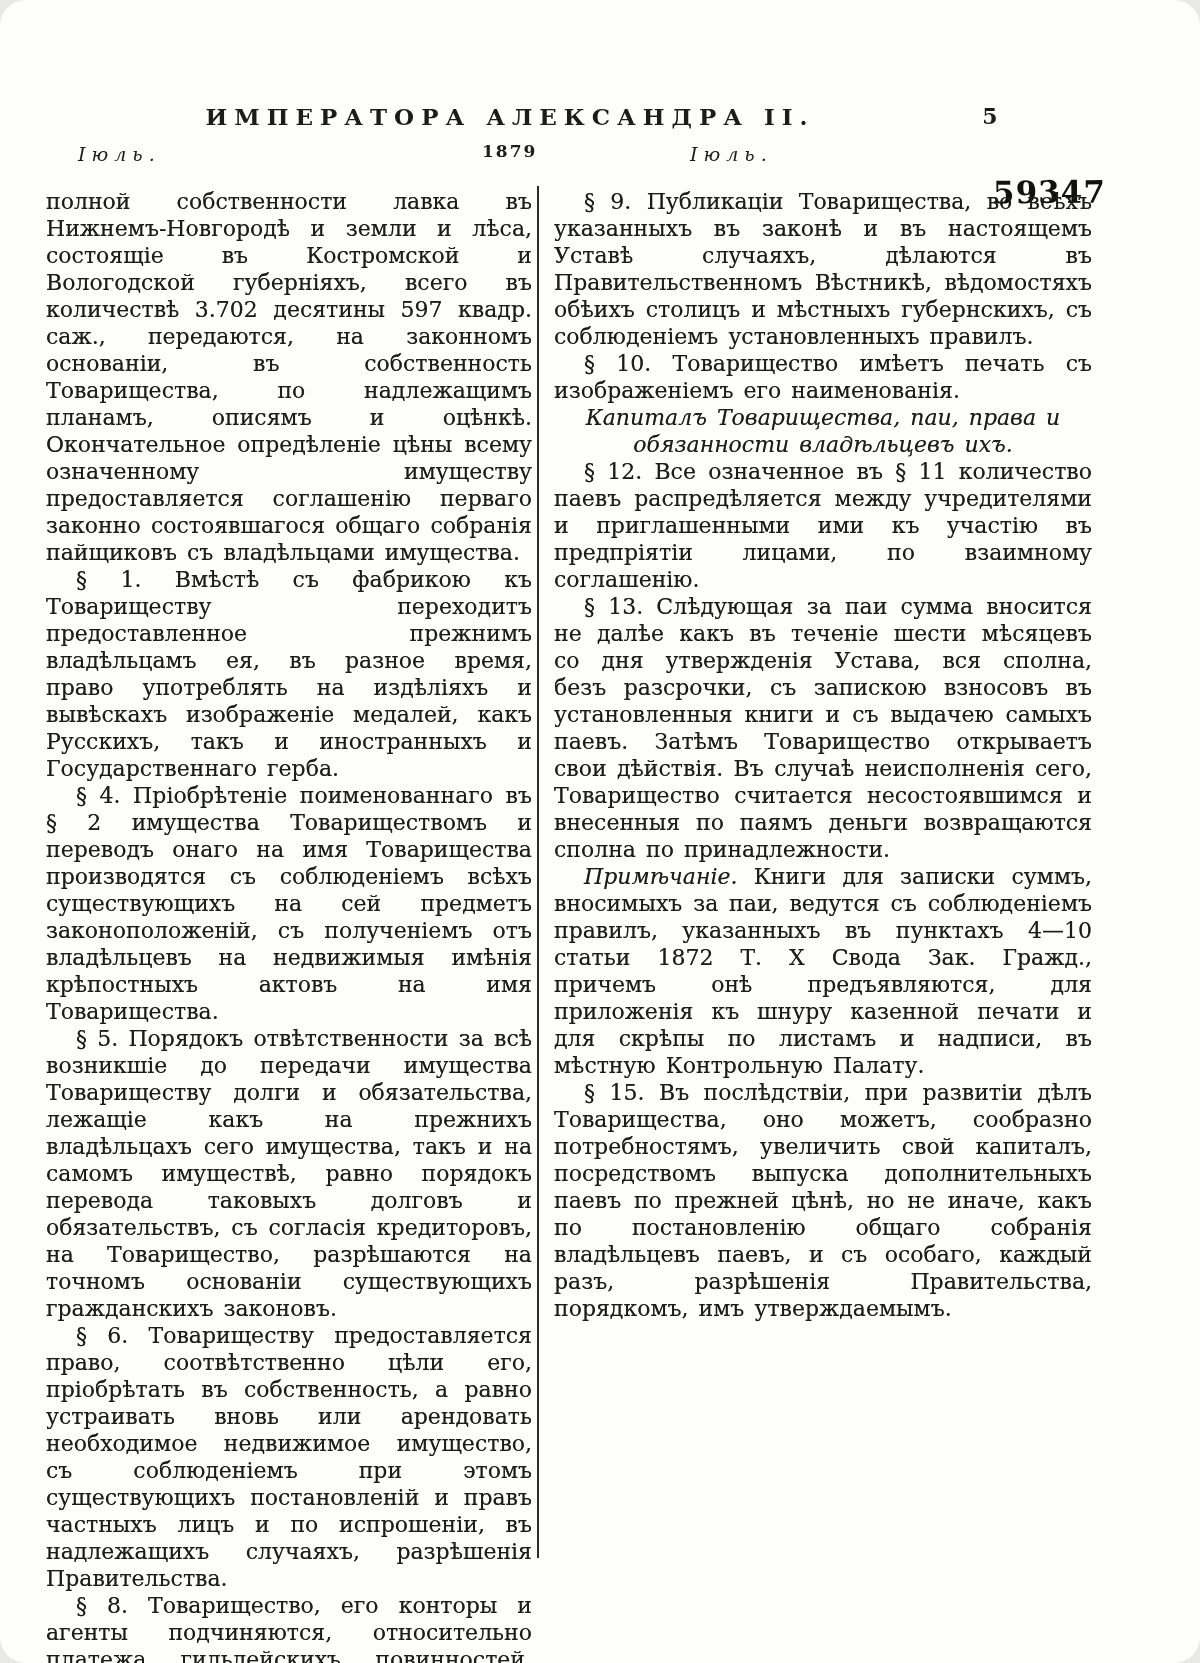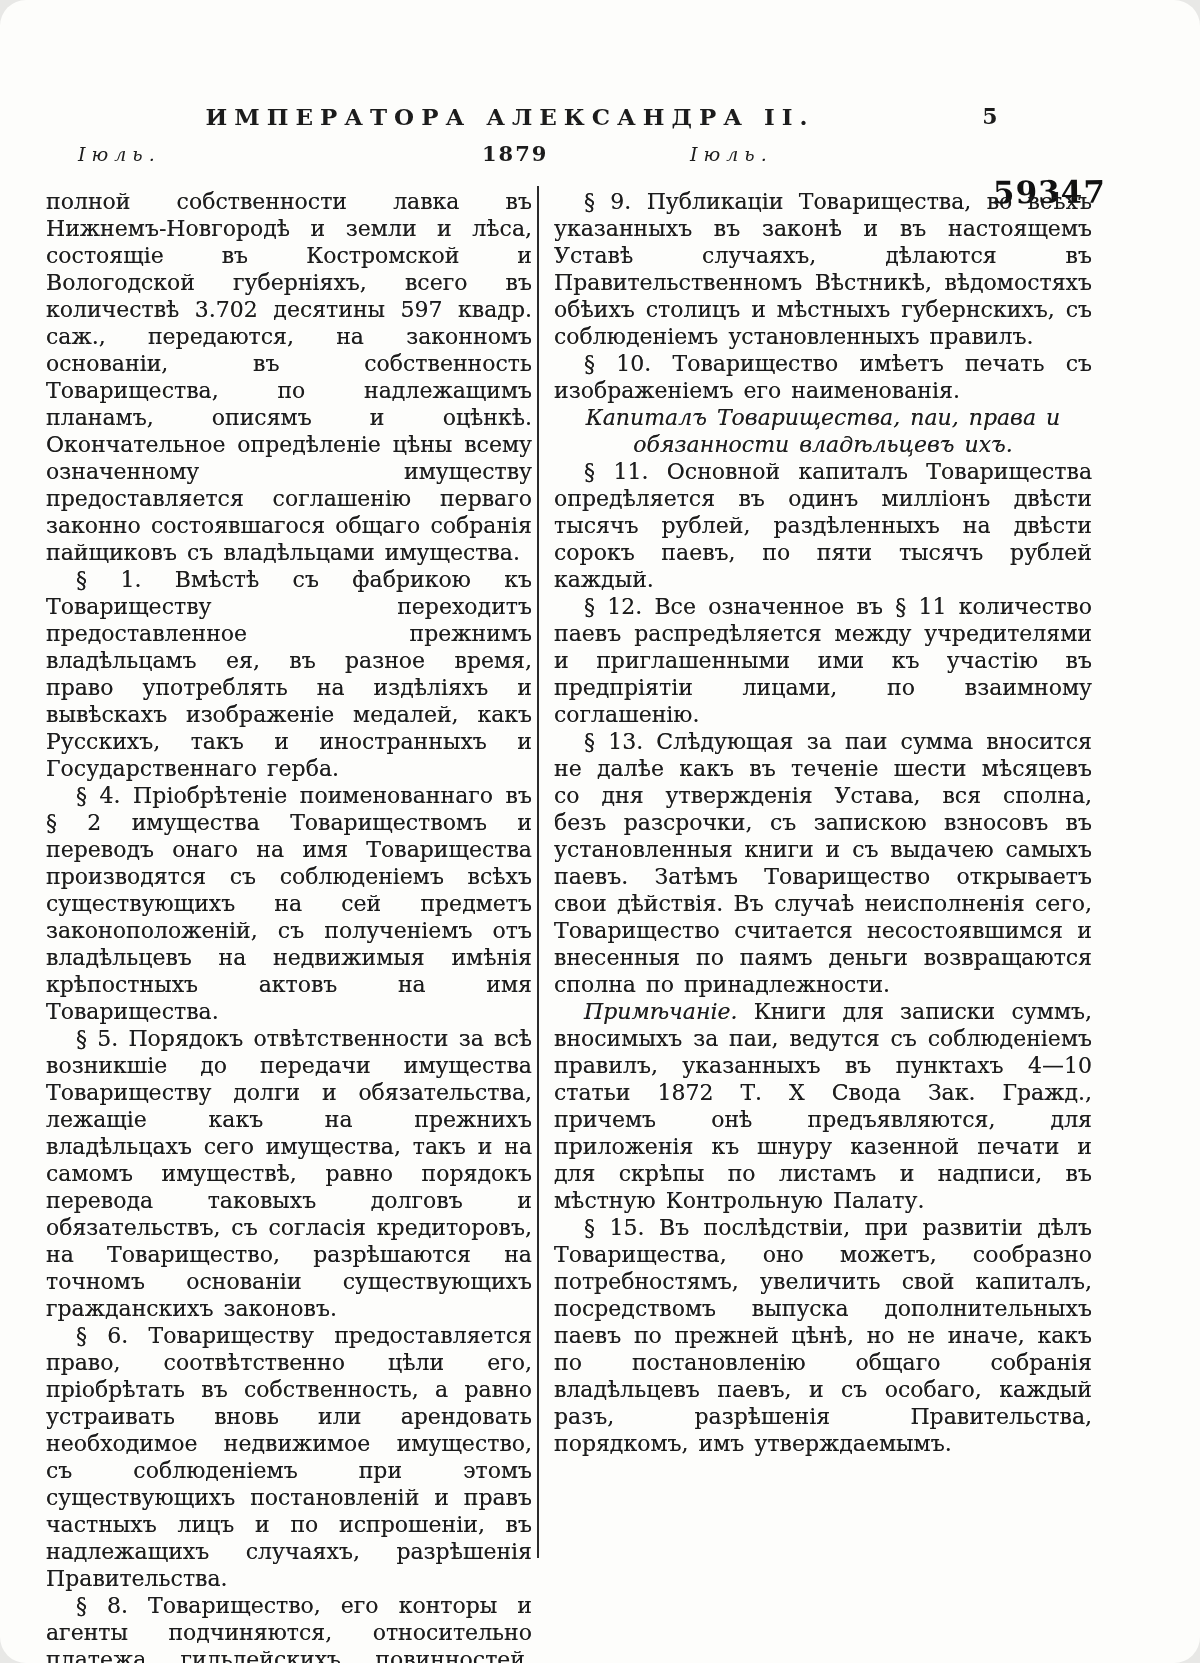--- a/index.html
+++ b/index.html
@@ -45,21 +45,21 @@
     font-size: 19px;
     letter-spacing: 6px;
     white-space: nowrap;
   }
   .month-left { left: 78px; }
   .month-right { left: 690px; }
   .year {
     position: absolute;
     top: 141px;
     left: 482px;
-    font-size: 21px;
+    font-size: 17px;
     font-weight: bold;
     letter-spacing: 2px;
   }
   .stamp {
     position: absolute;
     top: 174px;
     left: 993px;
     font-size: 31px;
     font-weight: bold;
     letter-spacing: 1px;
@@ -129,20 +129,19 @@
     <p class="para">§ 4. Пріобрѣтеніе поименованнаго въ § 2 имущества Товариществомъ и переводъ онаго на имя Товарищества производятся съ соблюденіемъ всѣхъ существующихъ на сей предметъ законоположеній, съ полученіемъ отъ владѣльцевъ на недвижимыя имѣнія крѣпостныхъ актовъ на имя Товарищества.</p>
     <p class="para">§ 5. Порядокъ отвѣтственности за всѣ возникшіе до передачи имущества Товариществу долги и обязательства, лежащіе какъ на прежнихъ владѣльцахъ сего имущества, такъ и на самомъ имуществѣ, равно порядокъ перевода таковыхъ долговъ и обязательствъ, съ согласія кредиторовъ, на Товарищество, разрѣшаются на точномъ основаніи существующихъ гражданскихъ законовъ.</p>
     <p class="para">§ 6. Товариществу предоставляется право, соотвѣтственно цѣли его, пріобрѣтать въ собственность, а равно устраивать вновь или арендовать необходимое недвижимое имущество, съ соблюденіемъ при этомъ существующихъ постановленій и правъ частныхъ лицъ и по испрошеніи, въ надлежащихъ случаяхъ, разрѣшенія Правительства.</p>
     <p class="para">§ 8. Товарищество, его конторы и агенты подчиняются, относительно платежа гильдейскихъ повинностей, пошлинъ за право торговли, таможенныхъ, гербовыхъ и другихъ общихъ и мѣстныхъ сборовъ, всѣмъ правиламъ и постановленіямъ, какъ общимъ, такъ и относительно предпріятія Товарищества нынѣ въ Имперіи дѣйствующимъ,</p>
   </div>
 
   <div class="col col-right">
     <p class="para">§ 9. Публикаціи Товарищества, во всѣхъ указанныхъ въ законѣ и въ настоящемъ Уставѣ случаяхъ, дѣлаются въ Правительственномъ Вѣстникѣ, вѣдомостяхъ обѣихъ столицъ и мѣстныхъ губернскихъ, съ соблюденіемъ установленныхъ правилъ.</p>
     <p class="para">§ 10. Товарищество имѣетъ печать съ изображеніемъ его наименованія.</p>
     <p class="para section-heading">Капиталъ Товарищества, паи, права и обязанности владѣльцевъ ихъ.</p>
-    <p class="para">§ 11. Основной капиталъ Товарищества опредѣляется въ одинъ милліонъ двѣсти тысячъ рублей, раздѣленныхъ на двѣсти сорокъ паевъ, по пяти тысячъ рублей каждый.</p>
     <p class="para">§ 12. Все означенное въ § 11 количество паевъ распредѣляется между учредителями и приглашенными ими къ участію въ предпріятіи лицами, по взаимному соглашенію.</p>
     <p class="para">§ 13. Слѣдующая за паи сумма вносится не далѣе какъ въ теченіе шести мѣсяцевъ со дня утвержденія Устава, вся сполна, безъ разсрочки, съ запискою взносовъ въ установленныя книги и съ выдачею самыхъ паевъ. Затѣмъ Товарищество открываетъ свои дѣйствія. Въ случаѣ неисполненія сего, Товарищество считается несостоявшимся и внесенныя по паямъ деньги возвращаются сполна по принадлежности.</p>
     <p class="para"><span class="note-lead">Примѣчаніе.</span><span> Книги для записки суммъ, вносимыхъ за паи, ведутся съ соблюденіемъ правилъ, указанныхъ въ пунктахъ 4—10 статьи 1872 Т. X Свода Зак. Гражд., причемъ онѣ предъявляются, для приложенія къ шнуру казенной печати и для скрѣпы по листамъ и надписи, въ мѣстную Контрольную Палату.</span></p>
     <p class="para">§ 15. Въ послѣдствіи, при развитіи дѣлъ Товарищества, оно можетъ, сообразно потребностямъ, увеличить свой капиталъ, посредствомъ выпуска дополнительныхъ паевъ по прежней цѣнѣ, но не иначе, какъ по постановленію общаго собранія владѣльцевъ паевъ, и съ особаго, каждый разъ, разрѣшенія Правительства, порядкомъ, имъ утверждаемымъ.</p>
   </div>
 
 </div>
 
 </body></html>

